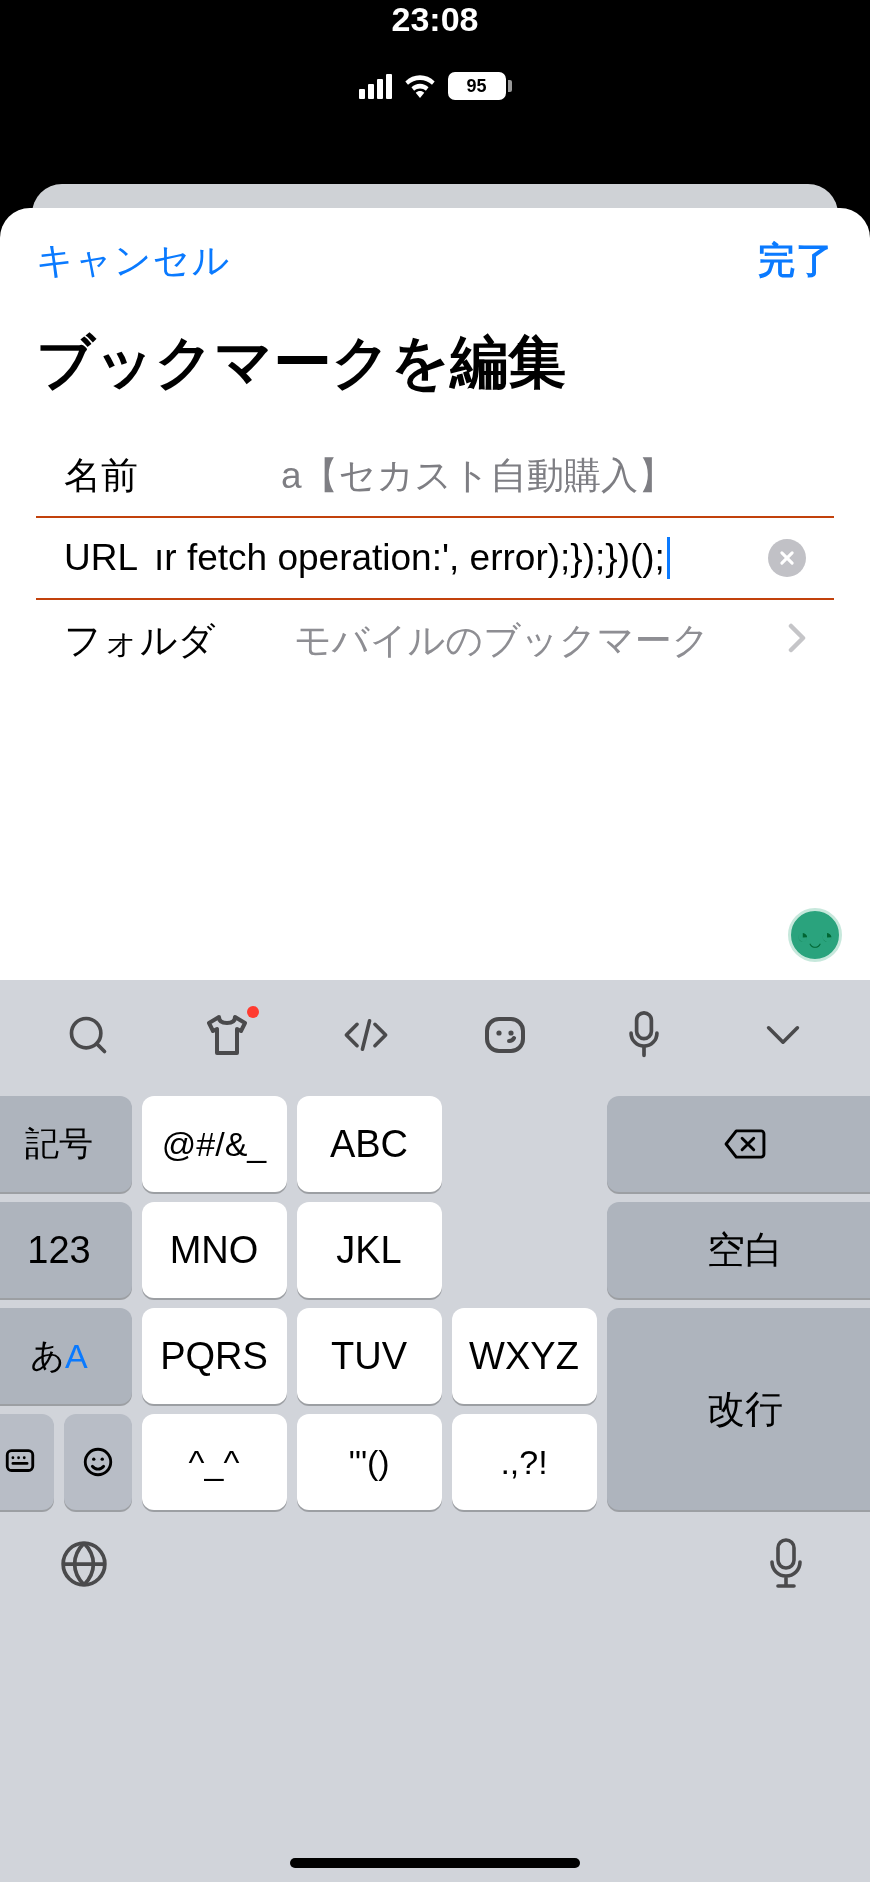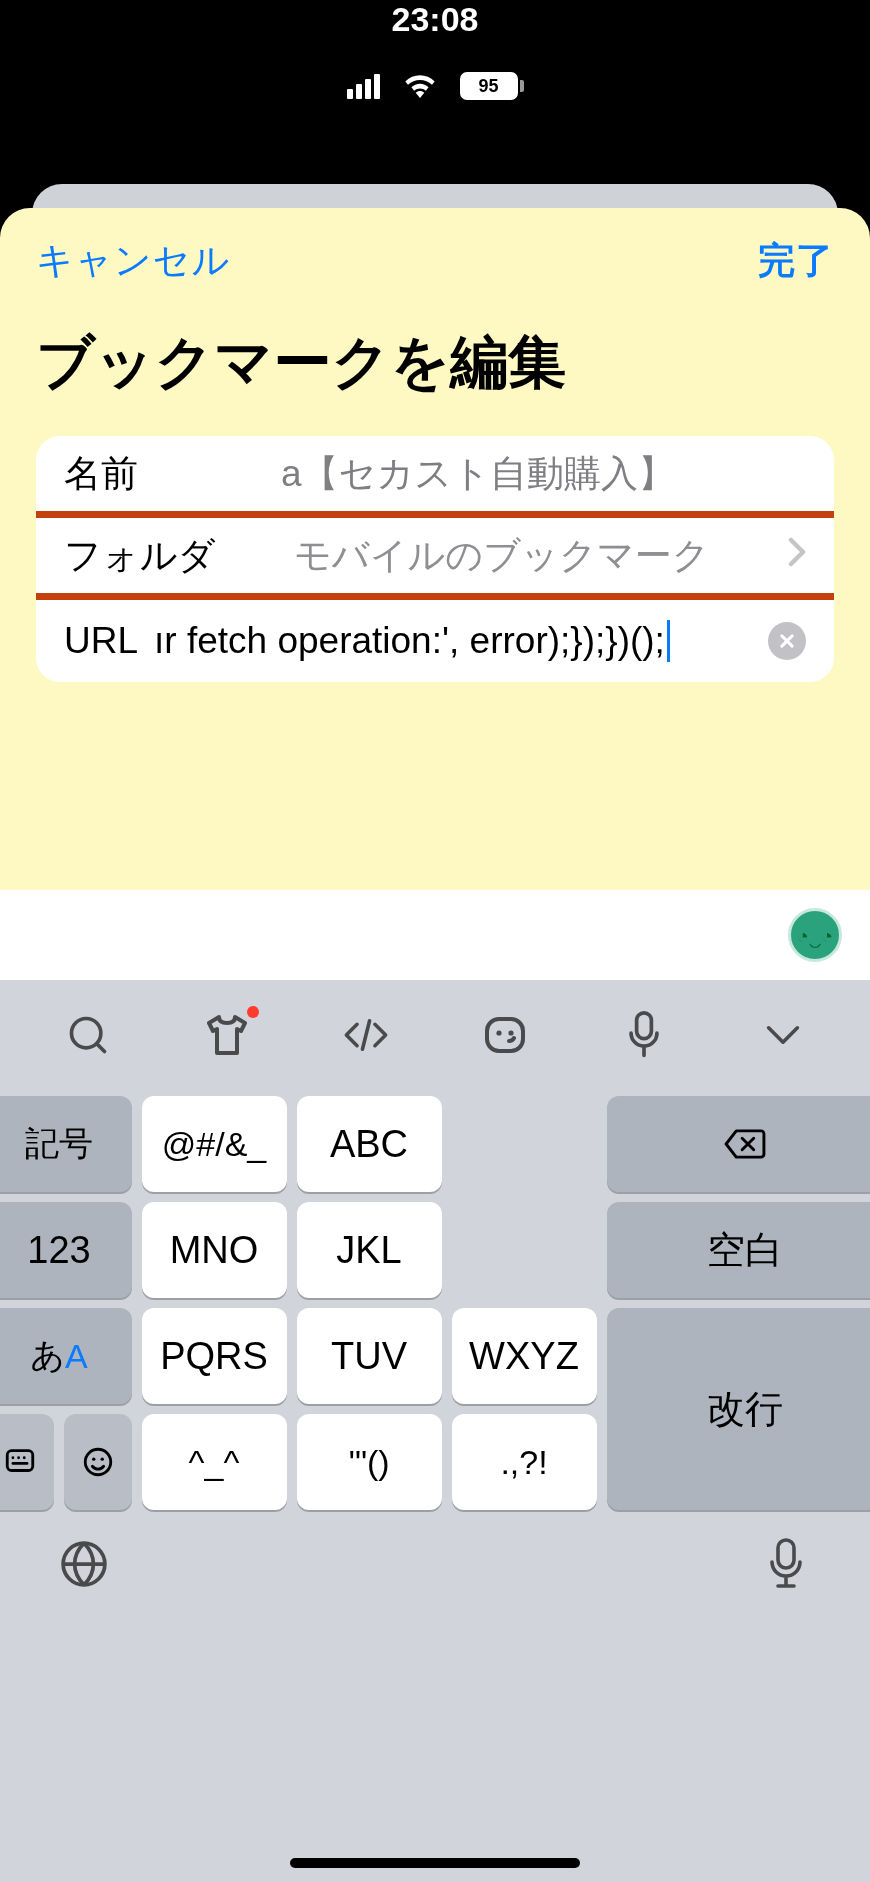--- a/index.html
+++ b/index.html
@@ -2,45 +2,45 @@
 <html><head>
 <meta charset="utf-8">
 <style>
   * { box-sizing: border-box; margin: 0; padding: 0; }
   html, body { width: 870px; height: 1882px; font-family: -apple-system, "Hiragino Sans", sans-serif; background: #000; overflow: hidden; }
   .screen { width: 870px; height: 1882px; background: #000; position: relative; }
 
   
   .status-bar { height: 100px; display: flex; justify-content: space-between; align-items: center; padding: 0 56px 0 56px; color: #fff; flex-direction: column; }
   .status-time { font-size: 34px; font-weight: 600; }
-  .status-right { display: flex; align-items: center; gap: 24px; }
+  .status-right { display: flex; align-items: center; gap: 12px; }
   .signal-bars { display: flex; align-items: flex-end; gap: 3px; }
   .signal-bars span { width: 6px; background: #fff; border-radius: 1px; }
   .signal-bars span:nth-child(1){height:10px;} .signal-bars span:nth-child(2){height:15px;}
   .signal-bars span:nth-child(3){height:20px;} .signal-bars span:nth-child(4){height:25px;}
   .wifi { width: 32px; height: 24px; }
   .battery { display:flex; align-items:center; gap:2px; }
   .battery-box { width: 58px; height: 28px; border: 2px solid #fff; border-radius: 7px; background:#fff; color:#000; font-size:18px; font-weight:700; display:flex; align-items:center; justify-content:center; }
   .battery-tip { width: 4px; height: 12px; background: rgba(255,255,255,.6); border-radius: 0 2px 2px 0; }
 
   
   .back-card { position:absolute; top:184px; left:32px; right:32px; height:40px; background:#cfd2d6; border-radius: 30px 30px 0 0; }
 
   
-  .sheet { position:absolute; top:208px; left:0; right:0; bottom:0; background:#fef9c3; border-radius: 30px 30px 0 0; }
+  .sheet { position:absolute; top:208px; left:0; right:0; bottom:0; background:#ffffff; border-radius: 30px 30px 0 0; }
 
   .nav { display:flex; justify-content:space-between; align-items:center; padding: 28px 36px 10px 36px; }
   .nav .btn { font-size: 37px; color:#0a7aff; letter-spacing: 1px; }
   .nav .done { font-weight:600; }
 
   .title { font-size: 58px; font-weight: 800; padding: 28px 36px 34px 36px; color:#000; }
 
   .card { margin: 0 36px; background:#fff; border-radius: 24px; overflow:hidden; }
 
-  .row { display:flex; align-items:center; padding: 0 28px; min-height: 82px; border-bottom: 7px solid #c2410c; }
+  .row { display:flex; align-items:center; padding: 0 28px; min-height: 82px; border-bottom: 2px solid #c2410c; }
   .row:last-child { border-bottom:none; }
   .row .label { font-size: 37px; color:#000;}
   .row .value { flex:1; text-align:center; font-size: 37px; color:#8e8e93; padding-left: 12px; white-space: nowrap; overflow:hidden; }
   .row .value-dark { color:#7e7e83; }
   .row .chev { margin-left: 12px; color:#c5c5c8; font-size: 30px; }
 
   .url-row { position:relative; }
   .url-value-wrap { flex:1; display:flex; align-items:center; padding-left: 16px; overflow:hidden; }
   .url-text { font-size: 37px; color:#000; white-space: nowrap; position:relative; }
   .cursor { display:inline-block; width:3px; height:42px; background:#0a7aff; margin-left:2px; vertical-align:middle; }
@@ -106,38 +106,38 @@
       <div class="btn done">完了</div>
     </div>
 
     <div class="title">ブックマークを編集</div>
 
     <div class="card">
       <div class="row">
         <div class="label">名前</div>
         <div class="value value-dark">a【セカスト自動購入】</div>
       </div>
+      <div class="row url-row">
+        <div class="label">URL</div>
+        <div class="url-value-wrap">
+          <span class="url-text">ır fetch operation:', error);});})();</span>
+          <span class="cursor"></span>
+        </div>
+        <div class="clear-btn">
+          <svg width="18" height="18" viewBox="0 0 14 14">
+              <path stroke="#fff" stroke-width="2.4" stroke-linecap="round" d="M3 3l8 8M11 3l-8 8"></path>
+            </svg>
+        </div>
+      </div>
       <div class="row">
         <div class="label">フォルダ</div>
         <div class="value">モバイルのブックマーク</div>
         <div class="chev">
           <svg width="18" height="30" viewBox="0 0 12 20">
               <path fill="none" stroke="#c5c5c8" stroke-width="3" stroke-linecap="round" stroke-linejoin="round" d="M2 2l8 8-8 8"></path>
-            </svg>
-        </div>
-      </div>
-      <div class="row url-row">
-        <div class="label">URL</div>
-        <div class="url-value-wrap">
-          <span class="url-text">ır fetch operation:', error);});})();</span>
-          <span class="cursor"></span>
-        </div>
-        <div class="clear-btn">
-          <svg width="18" height="18" viewBox="0 0 14 14">
-              <path stroke="#fff" stroke-width="2.4" stroke-linecap="round" d="M3 3l8 8M11 3l-8 8"></path>
             </svg>
         </div>
       </div>
     </div>
 
     <div class="kb-area">
 
       <div class="kb-strip">
         <div class="avatar">◔‿◔</div>
       </div>

